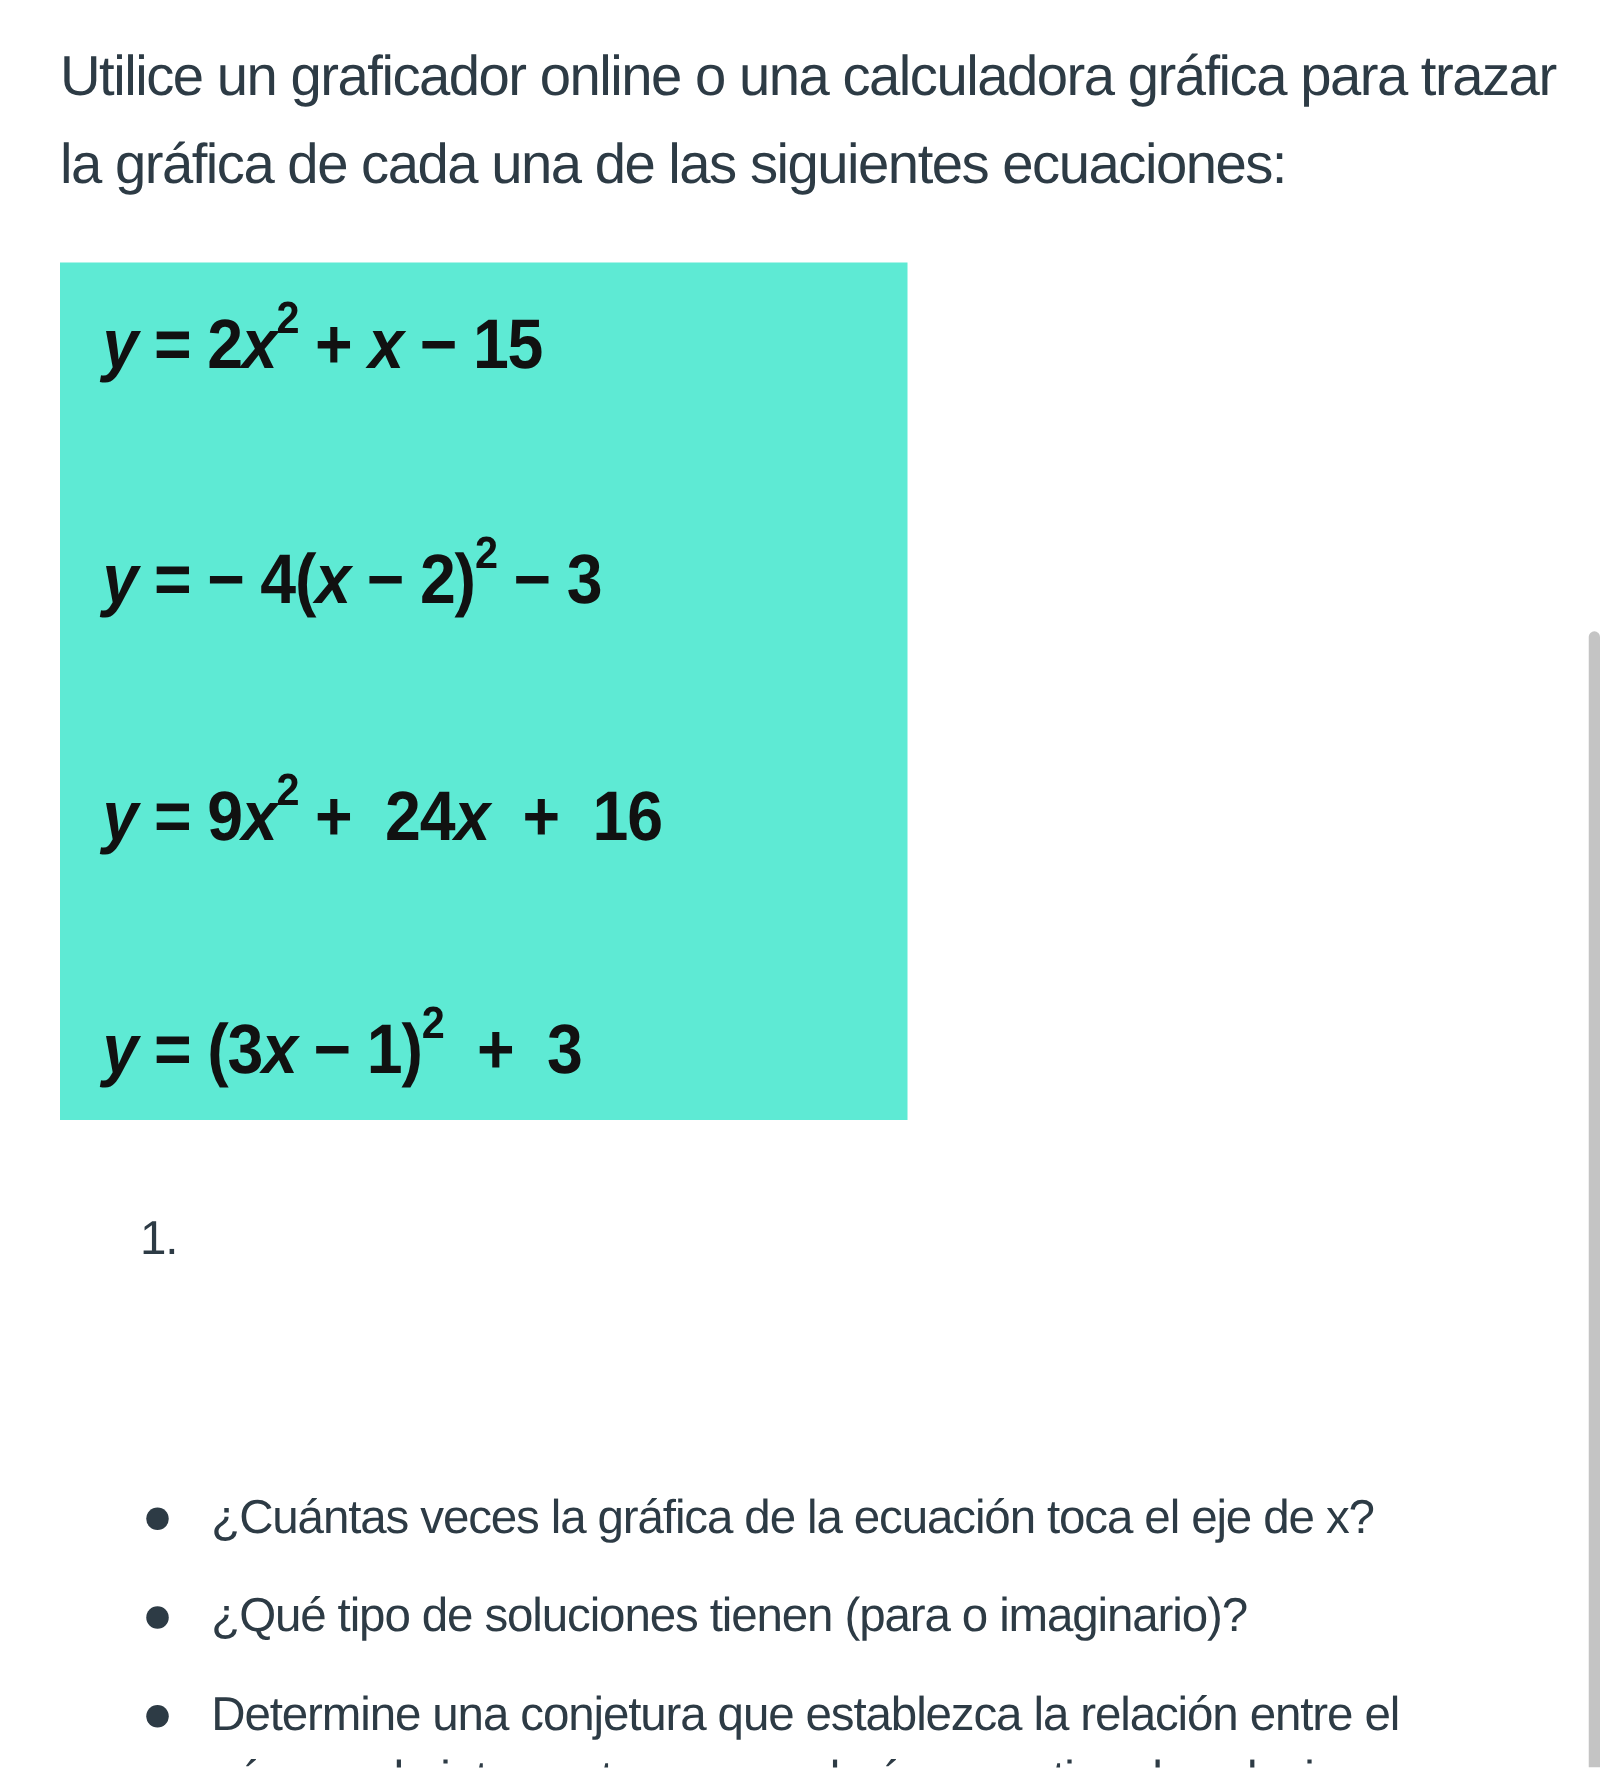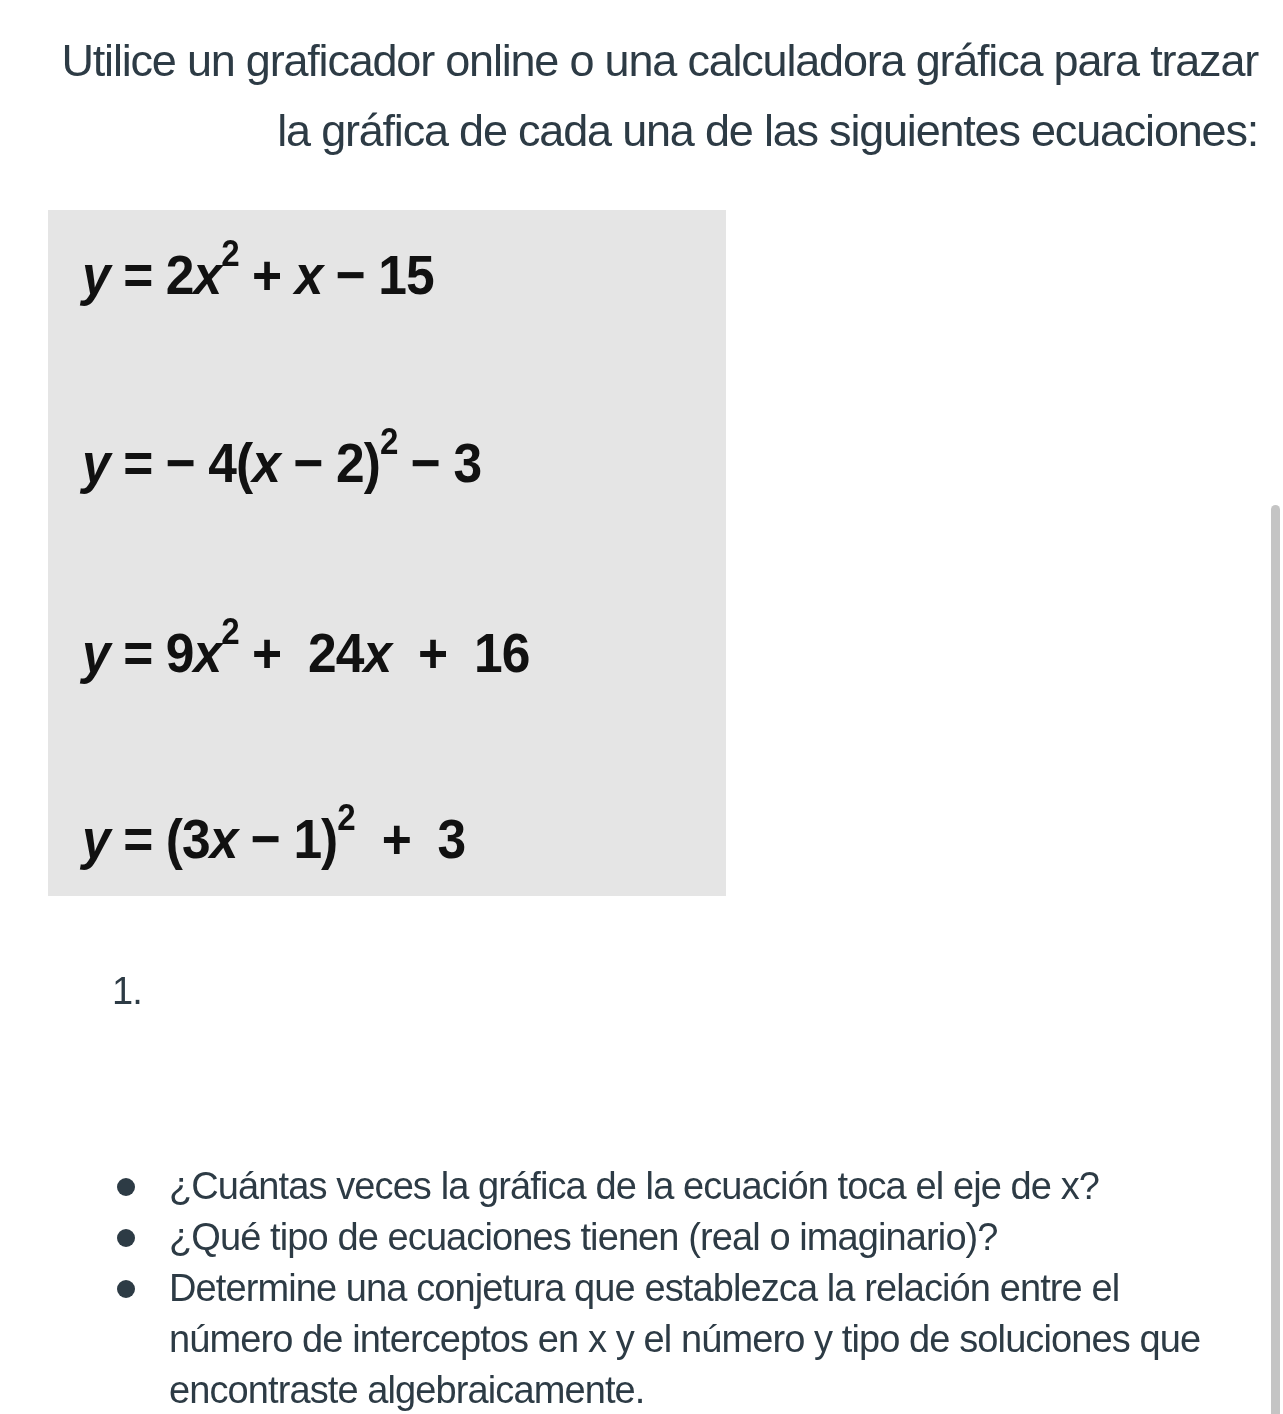--- a/index.html
+++ b/index.html
@@ -18,29 +18,28 @@
     .intro {
       position: absolute;
       left: 48px;
       top: 26px;
       width: 1210px;
       font-size: 45px;
       line-height: 70px;
       letter-spacing: -1.2px;
       margin: 0;
       font-weight: normal;
-      text-align: right;
     }
     .equation-box {
       position: absolute;
       left: 48px;
       top: 210px;
       width: 678px;
       height: 686px;
-      background: #e5e5e5;
+      background: #5eead4;
     }
     .equation {
       position: absolute;
       left: 34px;
       font-family: "Liberation Sans", sans-serif;
       font-weight: bold;
       font-size: 56px;
       color: #111111;
       white-space: pre;
       letter-spacing: -1px;
@@ -89,20 +88,21 @@
       margin: 0;
       padding: 0;
       list-style: none;
       font-size: 38px;
       line-height: 51px;
       letter-spacing: -0.9px;
     }
     .bullets li {
       position: relative;
       padding-left: 57px;
+      margin-top: 28px;
     }
     .bullets .dot {
       position: absolute;
       left: 5px;
       top: 17px;
       width: 18px;
       height: 18px;
       border-radius: 50%;
       background: #2d3b45;
     }
@@ -137,21 +137,21 @@
   </li>
 </ol>
 
 <ul class="bullets">
   <li>
     <span class="dot"></span>
     <span>¿Cuántas veces la gráfica de la ecuación toca el eje de x?</span>
   </li>
   <li>
     <span class="dot"></span>
-    <span>¿Qué tipo de ecuaciones tienen (real o imaginario)?</span>
+    <span>¿Qué tipo de soluciones tienen (para o imaginario)?</span>
   </li>
   <li>
     <span class="dot"></span>
     <span>Determine una conjetura que establezca la relación entre el número de interceptos en x y el número y tipo de soluciones que encontraste algebraicamente.</span>
   </li>
 </ul>
 
 <div class="scrollbar"></div>
 
 </body></html>

